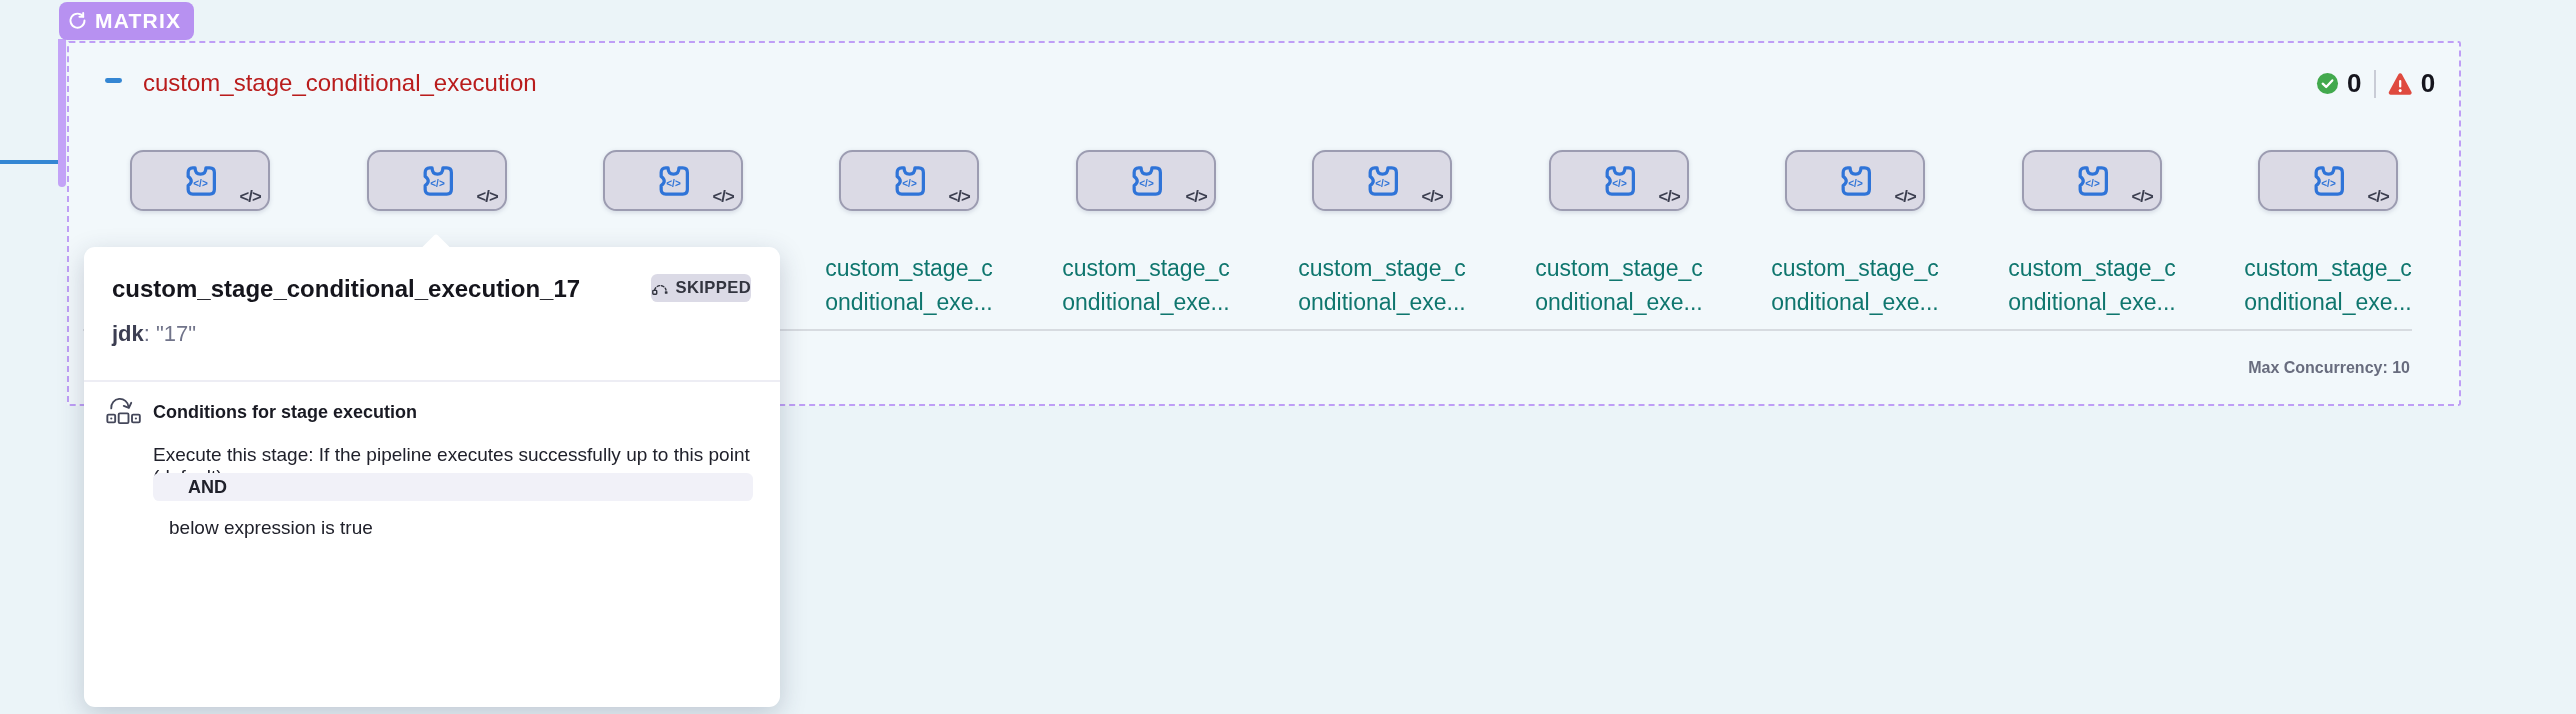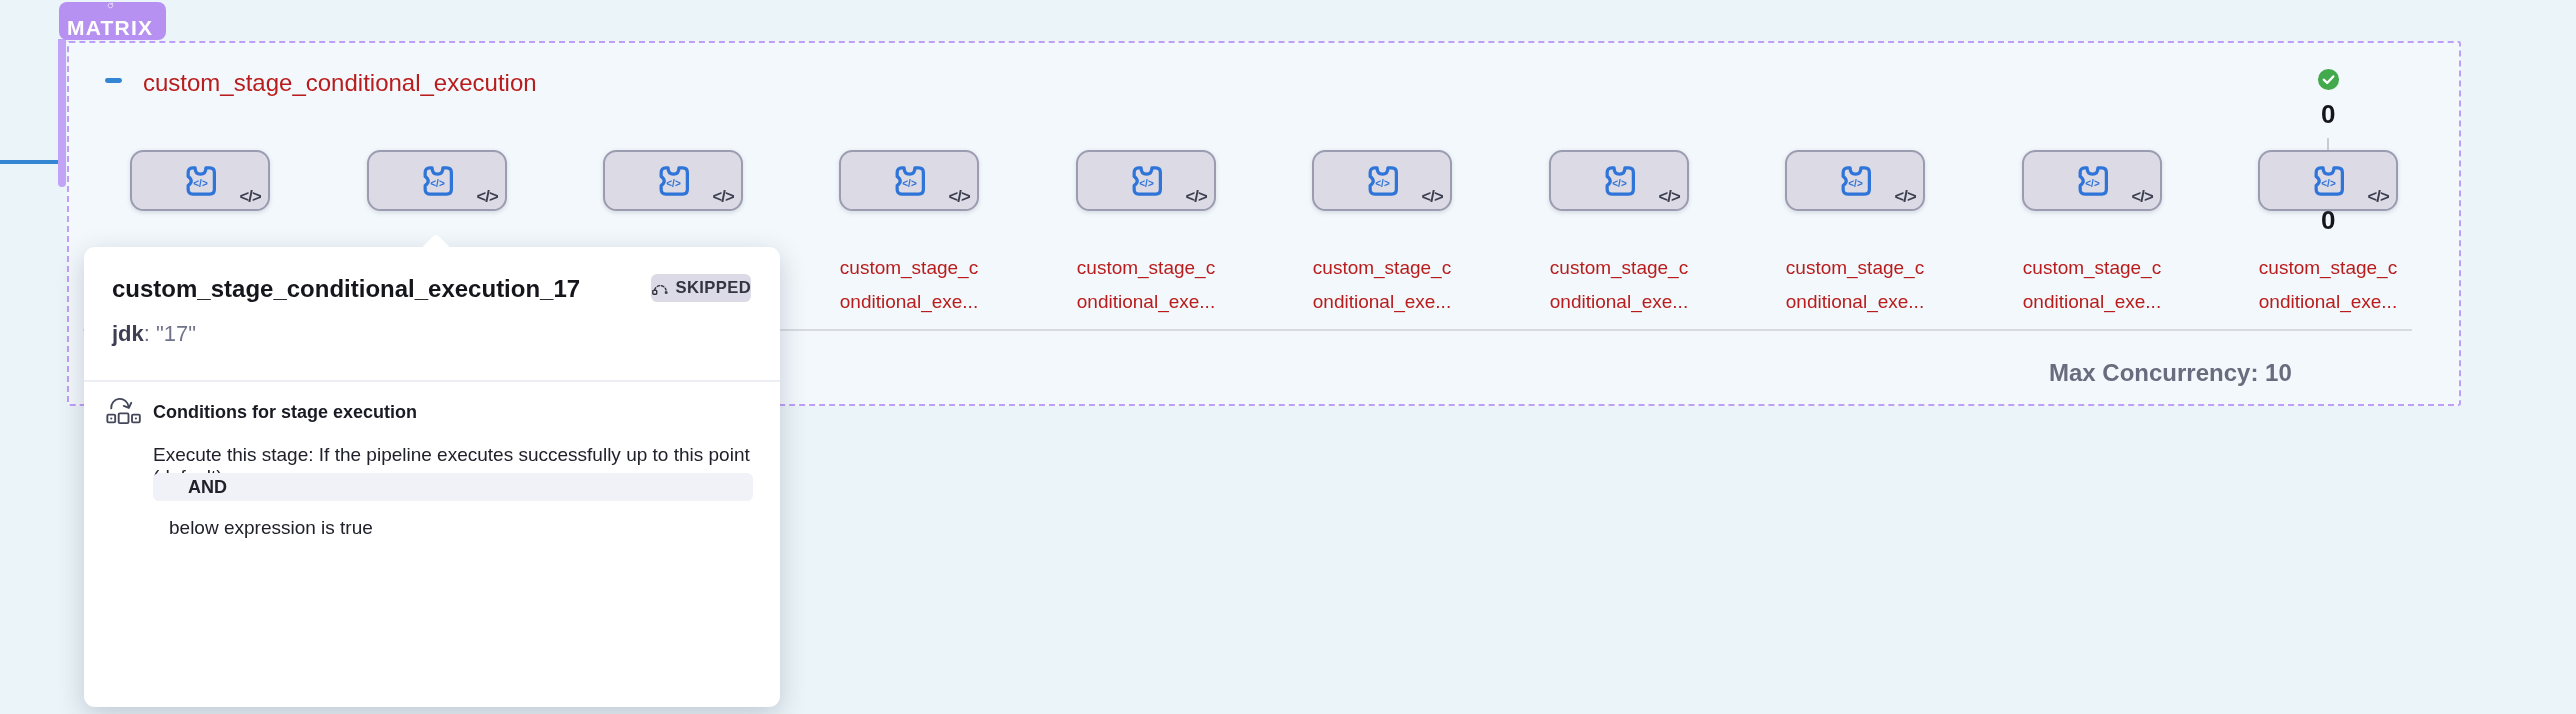--- a/index.html
+++ b/index.html
@@ -2,21 +2,21 @@
 <html style="font-size:12.6px"><head>
 <meta charset="utf-8">
 <style>
   html,body{margin:0;padding:0;}
   body{
     width:2576px;height:714px;position:relative;overflow:hidden;
     background:#ebf4f8;
     font-family:"Liberation Sans", sans-serif;
     -webkit-font-smoothing:antialiased;
   }
-  .abs{position:absolute;flex-direction:column;}
+  .abs{position:absolute;}
 
   
   .blue-line{left:0;top:160px;width:65px;height:4px;background:#3486d3;}
 
   
   .matrix-box{
     left:67px;top:41px;width:2394px;height:365px;
     border:2.4px dashed #bf9ef6;border-radius:2.4px;
     background:rgba(252,254,255,0.40);
     box-sizing:border-box;z-index:1;
@@ -45,26 +45,26 @@
     display:flex;align-items:center;justify-content:center;
     box-shadow:0 1.6px 4px rgba(90,95,130,0.18);
   }
   .card-corner-glyph{
     position:absolute;right:7px;bottom:2.4px;
     font-size:16.6px;font-weight:700;color:#3c3f50;letter-spacing:-0.8px;
   }
   .stage-label{
     position:absolute;left:50%;transform:translateX(-50%);top:99px;
     width:213px;text-align:center;
-    font-size:19px;line-height:34px;color:#b91c1c;white-space:nowrap;
+    font-size:23px;line-height:34px;color:#0f766e;white-space:nowrap;
   }
 
   
   .footer-divider{left:83px;top:329px;width:2329px;height:1.6px;background:#d7dbe0;z-index:2;}
-  .max-concurrency{left:2049px;top:359px;width:361px;text-align:left;font-size:24px;font-weight:700;color:#686c7e;z-index:2;}
+  .max-concurrency{left:2049px;top:359px;width:361px;text-align:right;font-size:16px;font-weight:700;color:#686c7e;z-index:2;}
 
   
   .popover{
     left:84px;top:247px;width:696px;height:460px;
     background:#fff;border-radius:11px;z-index:50;
     box-shadow:0 8px 27px rgba(40,50,80,0.22);
   }
   .popover .caret{
     position:absolute;left:341px;top:-9.5px;width:22px;height:22px;
     background:#fff;transform:rotate(45deg);border-radius:3.2px;

